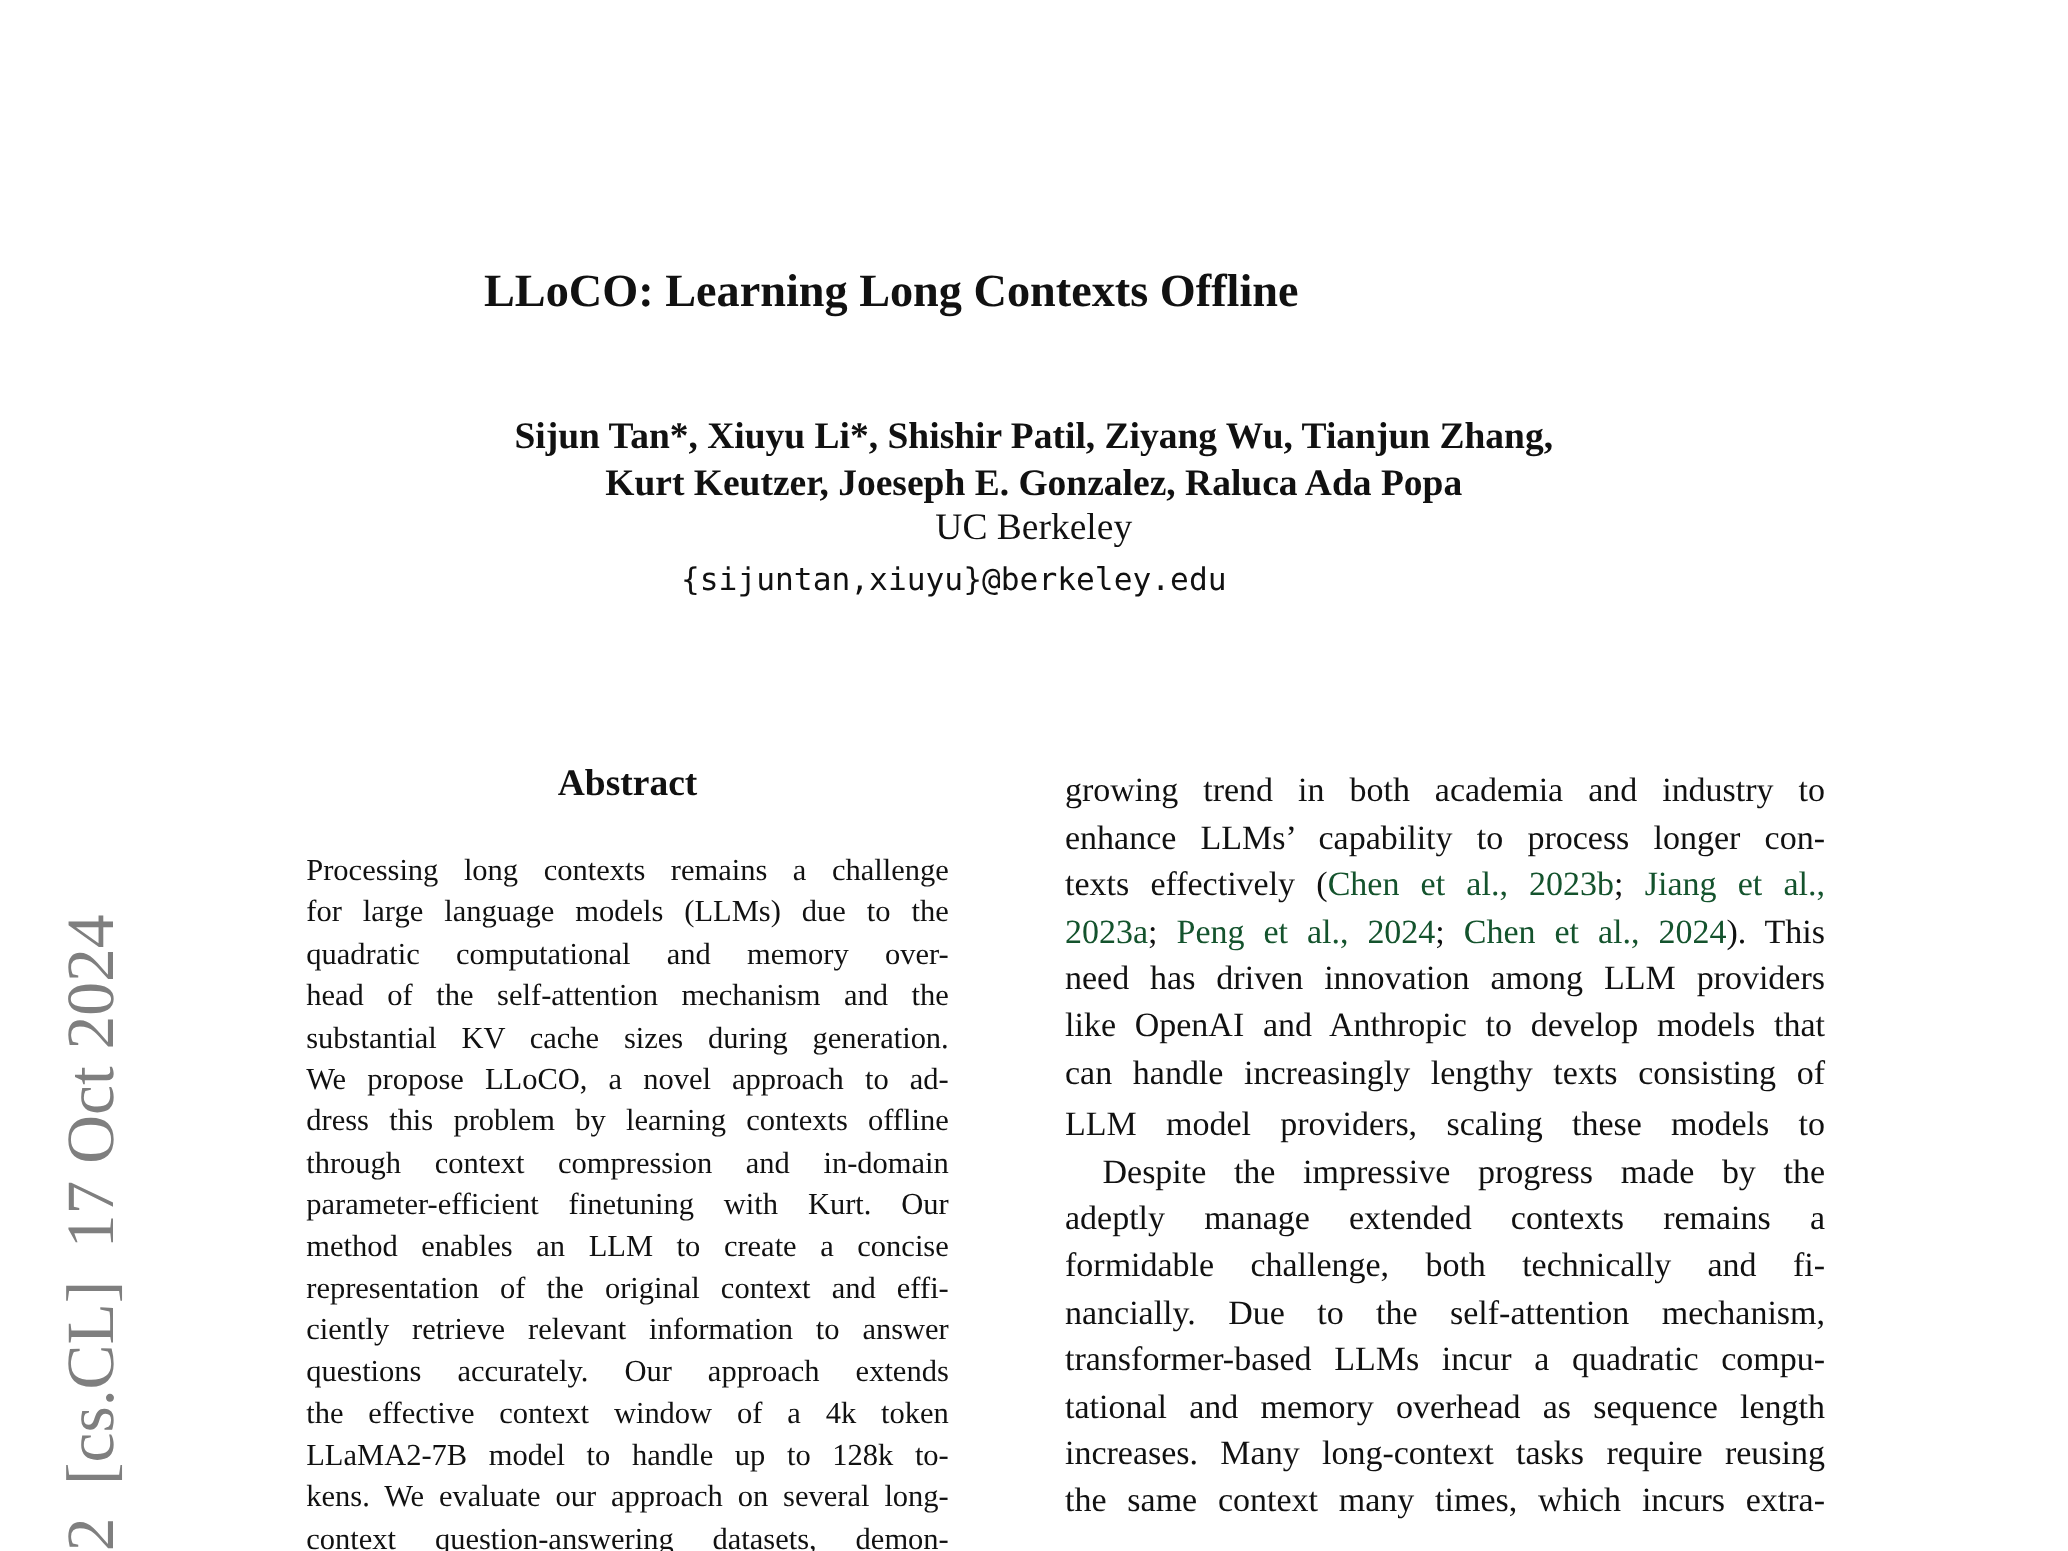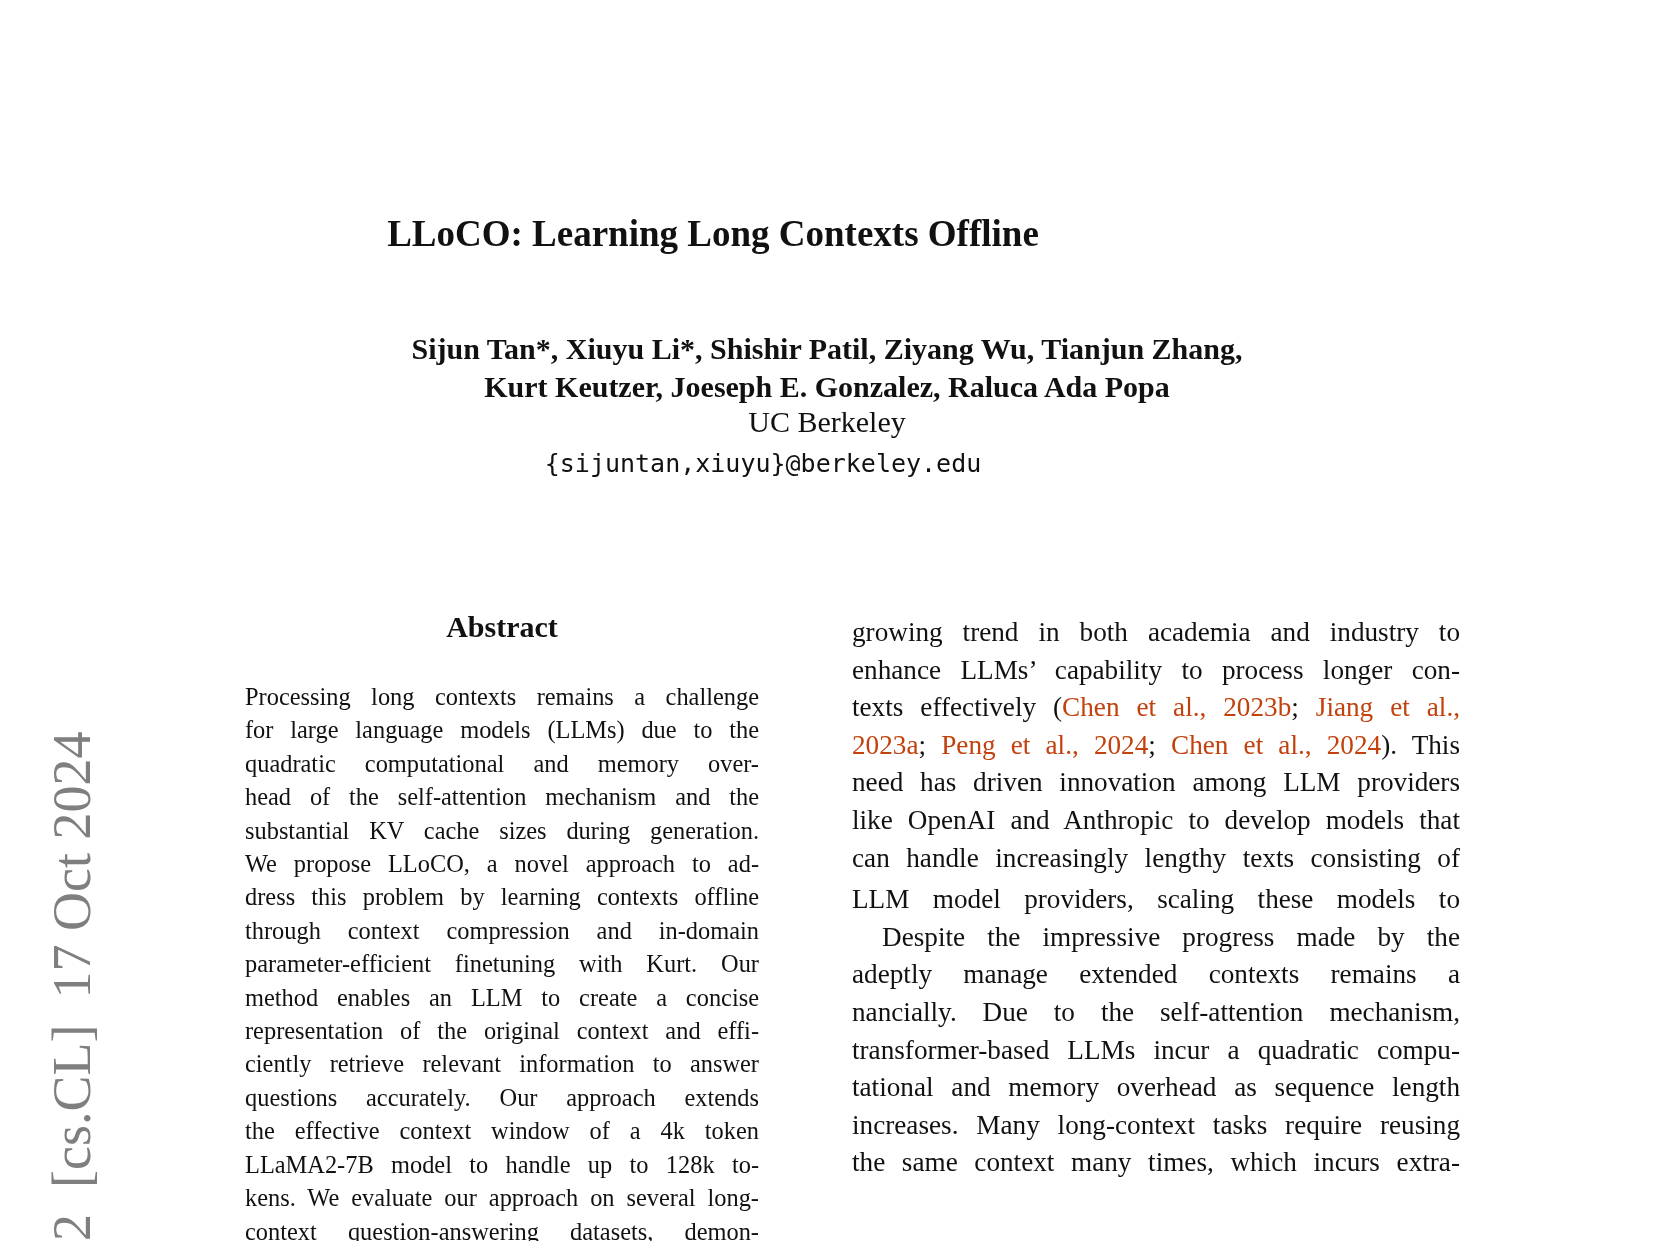--- a/index.html
+++ b/index.html
@@ -42,21 +42,21 @@
     text-align: center; font-weight: bold; font-size: 30px; margin: 0 0 36px 0; line-height: 34px;
   }
   .abstract-body {
     font-size: 24.4px; line-height: 33.4px; text-align: justify; margin: 0;
   }
   .col-right {
     position: absolute; left: 852px; top: 614px; width: 608px;
     font-size: 27.2px; line-height: 37.6px; text-align: justify;
   }
   .col-right p { margin: 0; }
-  .cite { color: #c2410c; }
+  .cite { color: #14532d; }
   .line { display: block; text-align: justify; text-align-last: justify; }
   .line.last { text-align-last: left; }
 </style>
 </head>
 <body>
 
 <div class="arxiv-stamp">
   <span>2</span><span>[cs.CL]</span><span>17 Oct 2024</span>
 </div>
 
@@ -99,19 +99,20 @@
     <span class="line"><span>texts effectively (</span><span class="cite">Chen et al., 2023b</span><span>; </span><span class="cite">Jiang et al.,</span></span>
     <span class="line"><span class="cite">2023a</span><span>; </span><span class="cite">Peng et al., 2024</span><span>; </span><span class="cite">Chen et al., 2024</span><span>). This</span></span>
     <span class="line">need has driven innovation among LLM providers</span>
     <span class="line">like OpenAI and Anthropic to develop models that</span>
     <span class="line">can handle increasingly lengthy texts consisting of</span>
   </p>
   <p style="margin-top:4px;">
     <span class="line">LLM model providers, scaling these models to</span>
     <span class="line" style="padding-left:30px;">Despite the impressive progress made by the</span>
     <span class="line">adeptly manage extended contexts remains a</span>
+    <span class="line">formidable challenge, both technically and fi-</span>
     <span class="line">nancially.  Due to the self-attention mechanism,</span>
     <span class="line">transformer-based LLMs incur a quadratic compu-</span>
     <span class="line">tational and memory overhead as sequence length</span>
     <span class="line">increases. Many long-context tasks require reusing</span>
     <span class="line">the same context many times, which incurs extra-</span>
   </p>
 </div>
 
 </body></html>

